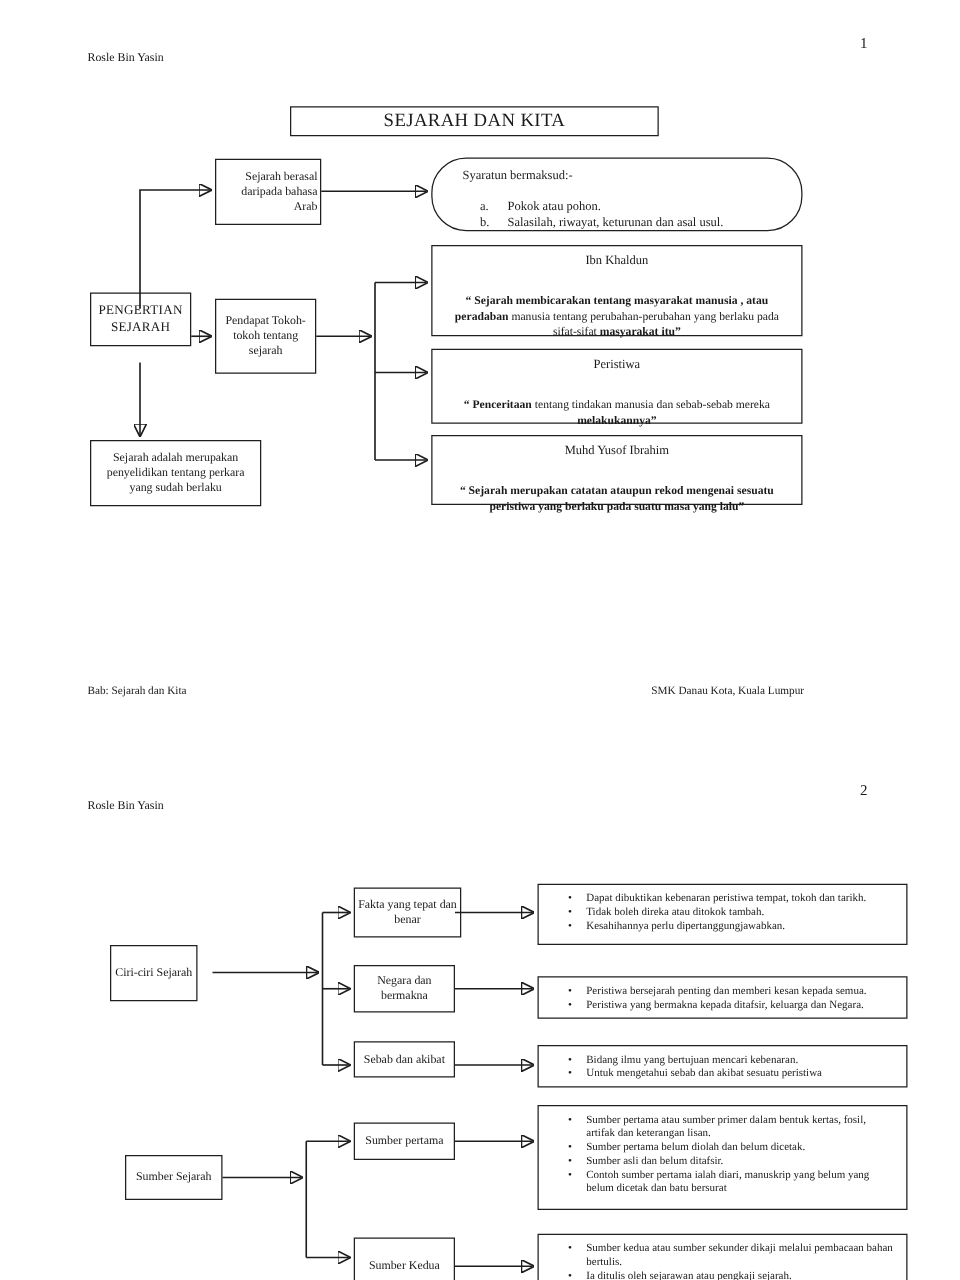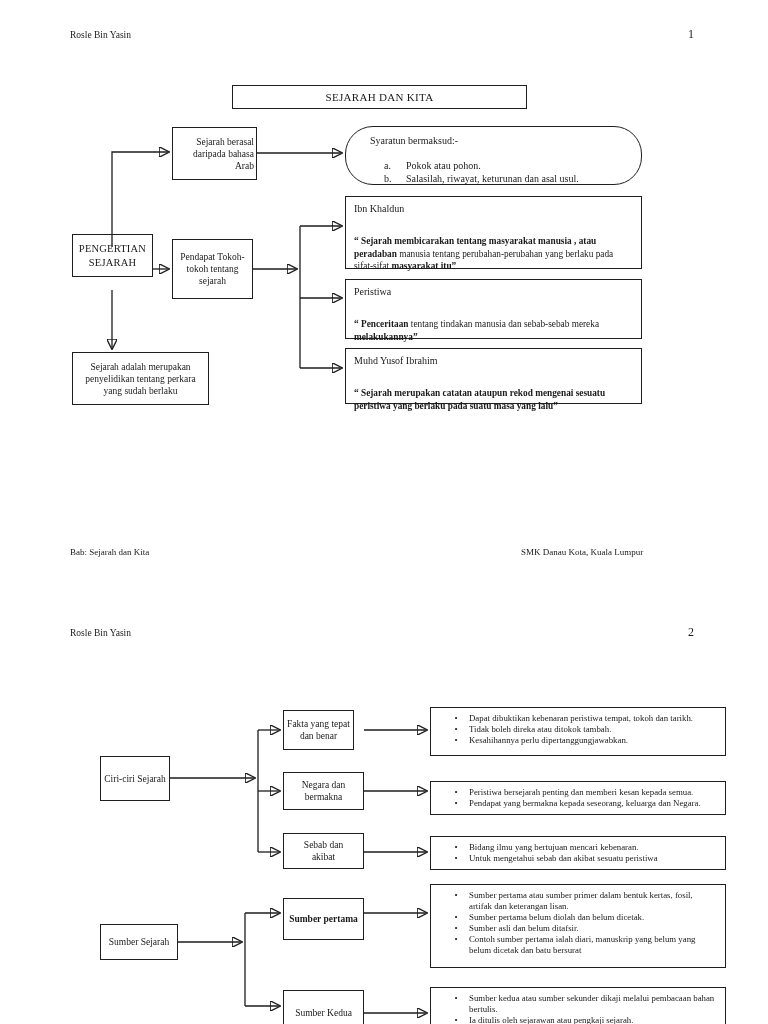--- a/index.html
+++ b/index.html
@@ -4,26 +4,26 @@
 <style>
   * { margin:0; padding:0; box-sizing:border-box; }
   html,body { background:#ffffff; }
   body { font-family:"Liberation Serif", serif; color:#1a1a1a; }
   .canvas { position:relative; width:768px; height:1024px; background:#fff; overflow:hidden; margin:0 auto; }
   .abs { position:absolute; }
   .box { position:absolute; border:1.4px solid #1f1f1f; background:#fff; }
   .box-thin { border-width:1px; }
   .center { display:flex; align-items:center; justify-content:center; text-align:center; }
   .small-label { font-size:9.5px; line-height:12px; }
-  .hdr { font-size:9.5px; }
+  .hdr { font-size:9.5px;margin-top:12px; }
   .pageno { font-size:12px; }
-  .title-text { font-size:11px; letter-spacing:.3px; }
+  .title-text { font-size:15px; letter-spacing:.3px; }
   .caps { font-size:10.5px; line-height:14px; letter-spacing:.2px; }
   .ftr { font-size:9px; }
-  .expert-box { padding:5px 8px; }
+  .expert-box { padding:5px 8px; text-align:center; }
   .expert-name { font-size:10px; line-height:14px; }
   .expert-quote { font-size:9.3px; line-height:12.5px; margin-top:19px; }
   .b { font-weight:700; }
   .syaratun { padding:7px 10px 4px 24px; font-size:10px; line-height:13px;border-radius:28px; }
   .syaratun-items { margin-top:12px; }
   .s-item { display:flex; margin-left:14px; }
   .s-marker { width:22px; flex:0 0 22px; }
   .bullet-box { padding:5px 8px 4px 12px; }
   .bullet-box ul { list-style:none; }
   .bullet-box li { display:flex; font-size:8.8px; line-height:11px; }
@@ -81,28 +81,28 @@
     <div class="box center small-label" style="left:72px; top:352px; width:137px; height:53px; padding:2px;">Sejarah adalah merupakan penyelidikan tentang perkara yang sudah berlaku</div>
 
     <div class="abs ftr" style="left:70px; top:547px;">Bab: Sejarah dan Kita</div>
     <div class="abs ftr" style="left:521px; top:547px;">SMK Danau Kota, Kuala Lumpur</div>
   </div>
 
   <div>
     <div class="abs hdr" style="left:70px; top:628px;">Rosle Bin Yasin</div>
     <div class="abs pageno" style="left:688px; top:625px;">2</div>
 
-    <div class="box center small-label" style="left:100px; top:756px; width:70px; height:45px; padding:2px;">Ciri-ciri Sejarah</div>
+    <div class="box center small-label" style="left:88px; top:756px; width:70px; height:45px; padding:2px;">Ciri-ciri Sejarah</div>
 
     <div class="box center small-label" style="left:100px; top:924px; width:78px; height:36px; padding:2px;">Sumber Sejarah</div>
 
-    <div class="box center small-label" style="left:283px; top:710px; width:71px; height:40px; padding:2px;">Fakta yang tepat dan benar</div>
+    <div class="box center small-label" style="left:283px; top:710px; width:86px; height:40px; padding:2px;">Fakta yang tepat dan benar</div>
     <div class="box center small-label" style="left:283px; top:772px; width:81px; height:38px; padding:2px;">Negara dan bermakna</div>
-    <div class="box center small-label" style="left:283px; top:833px; width:81px; height:29px; padding:17px;">Sebab dan akibat</div>
-    <div class="box center small-label" style="left:283px; top:898px; width:81px; height:42px; padding:2px;font-weight:bold;">Sumber pertama</div>
+    <div class="box center small-label" style="left:283px; top:833px; width:81px; height:29px; padding:4px;">Sebab dan akibat</div>
+    <div class="box center small-label" style="left:283px; top:898px; width:81px; height:30px; padding:2px;">Sumber pertama</div>
     <div class="box center small-label" style="left:283px; top:990px; width:81px; height:45px; padding:2px;">Sumber Kedua</div>
 
     <div class="box bullet-box" style="left:430px; top:707px; width:296px; height:49px;">
       <ul>
         <li>
             <span class="dot">•</span>
             <span class="btxt">Dapat dibuktikan kebenaran peristiwa tempat, tokoh dan tarikh.</span>
           </li>
         <li>
             <span class="dot">•</span>
@@ -116,21 +116,21 @@
     </div>
 
     <div class="box bullet-box" style="left:430px; top:781px; width:296px; height:34px;">
       <ul>
         <li>
             <span class="dot">•</span>
             <span class="btxt">Peristiwa bersejarah penting dan memberi kesan kepada semua.</span>
           </li>
         <li>
             <span class="dot">•</span>
-            <span class="btxt">Pendapat yang bermakna kepada seseorang, keluarga dan Negara.</span>
+            <span class="btxt">Peristiwa yang bermakna kepada ditafsir, keluarga dan Negara.</span>
           </li>
       </ul>
     </div>
 
     <div class="box bullet-box" style="left:430px; top:836px; width:296px; height:34px;">
       <ul>
         <li>
             <span class="dot">•</span>
             <span class="btxt">Bidang ilmu yang bertujuan mencari kebenaran.</span>
           </li>

